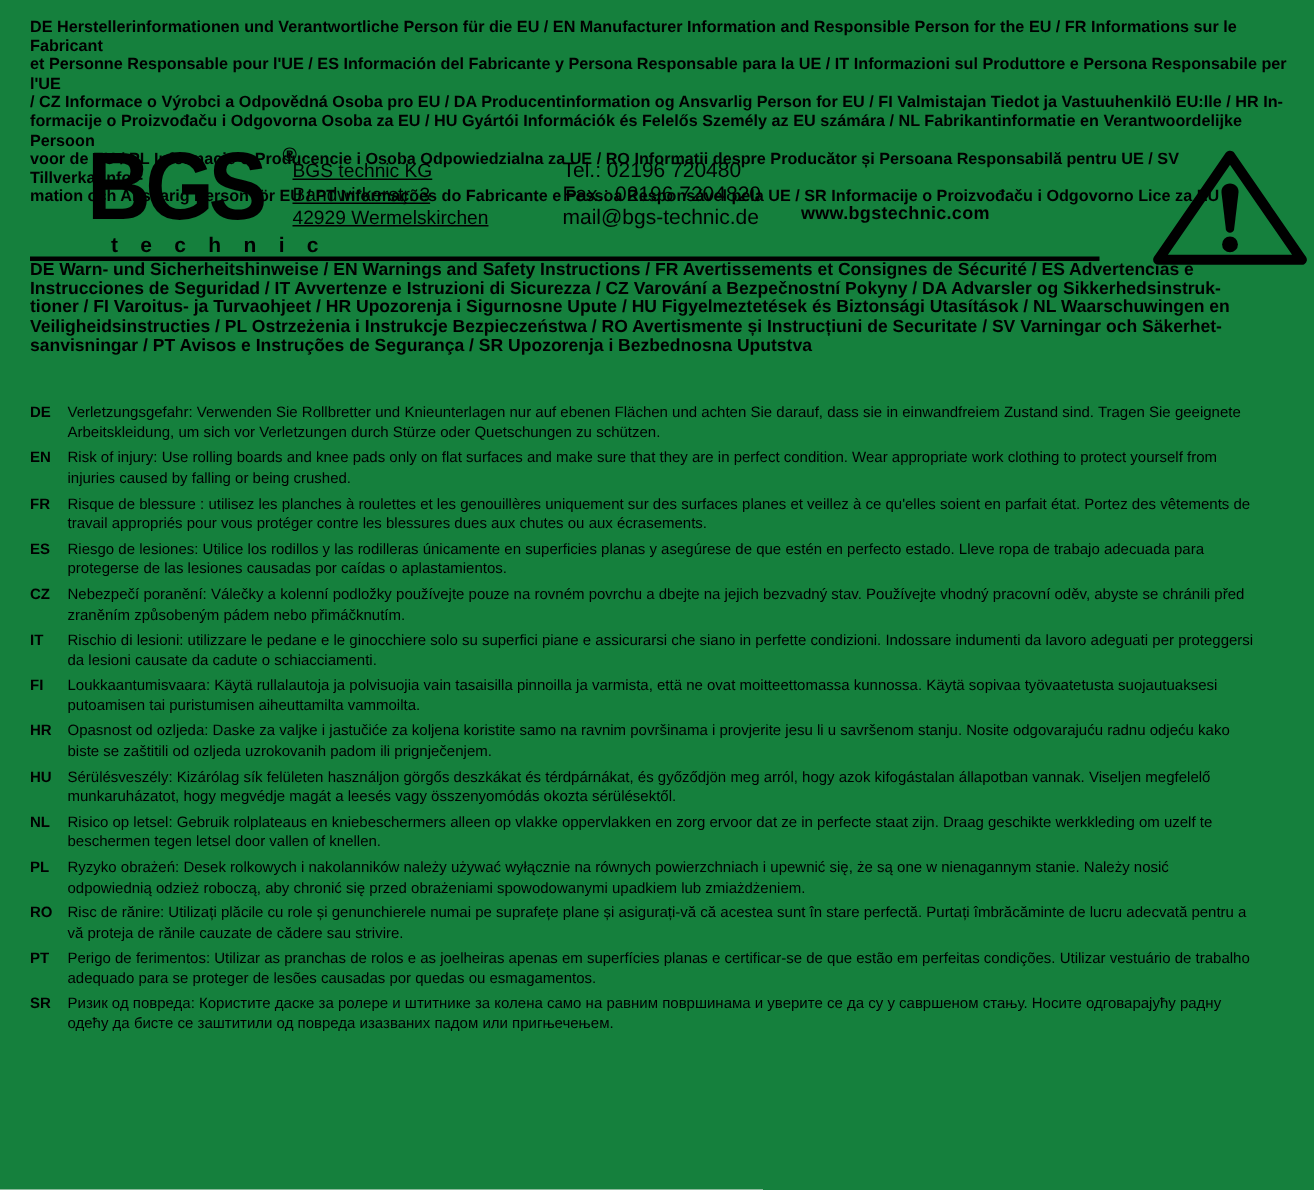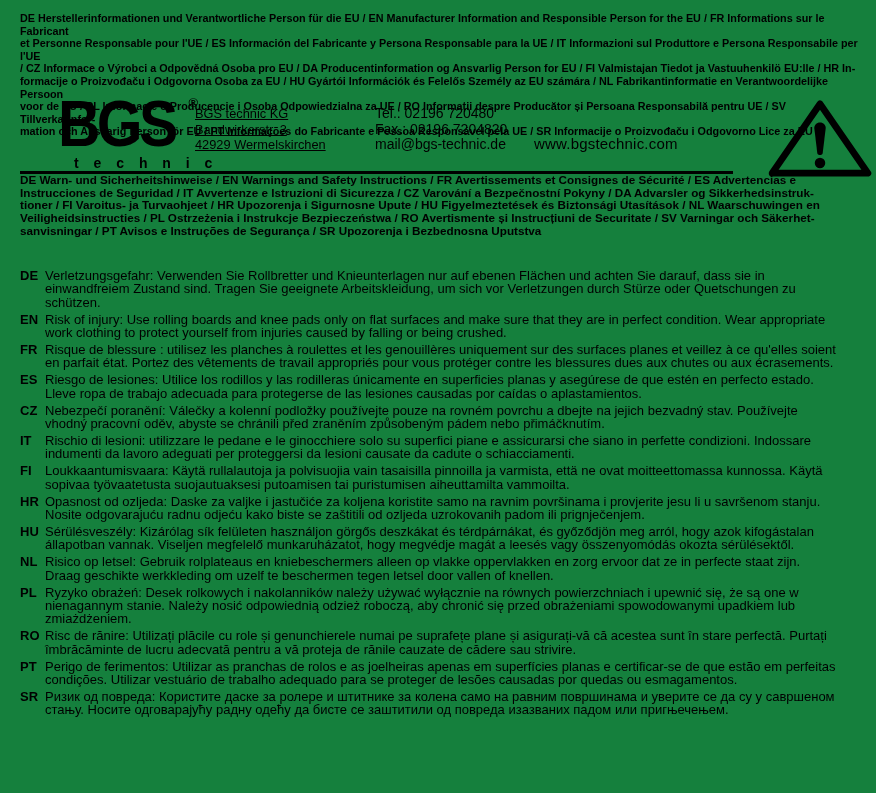--- a/index.html
+++ b/index.html
@@ -53,21 +53,21 @@
     white-space: pre-line;
     text-decoration: underline;
   }
   .contact-block {
     position: absolute; left: 355px; top: 9px;
     font-size: 14px; line-height: 15.6px;
     white-space: pre-line;
   }
   .website {
     position: absolute; left: 514px; top: 38px;
-    font-size: 15px; font-weight: normal;
+    font-size: 12px; font-weight: bold;
     letter-spacing: 0.2px;
   }
   .warning-triangle {
     position: absolute; left: 745px; top: 1px;
     width: 110px; height: 82px;
   }
   .divider {
     position: absolute; left: 20px; top: 171px;
     width: 713px; height: 3px;
     background: #000;
@@ -80,21 +80,21 @@
     line-height: 12.7px;
     white-space: pre-line;
   }
   .warnings-list {
     position: absolute;
     left: 20px; top: 269px; width: 818px;
   }
   .warning-row {
     display: flex;
     margin-bottom: 3.5px;
-    font-size: 13px;
+    font-size: 10px;
     line-height: 13.4px;
   }
   .warning-lang {
     flex: none;
     width: 25px;
     font-weight: bold;
   }
   .warning-text { flex: 1; }
 </style>
 </head>

